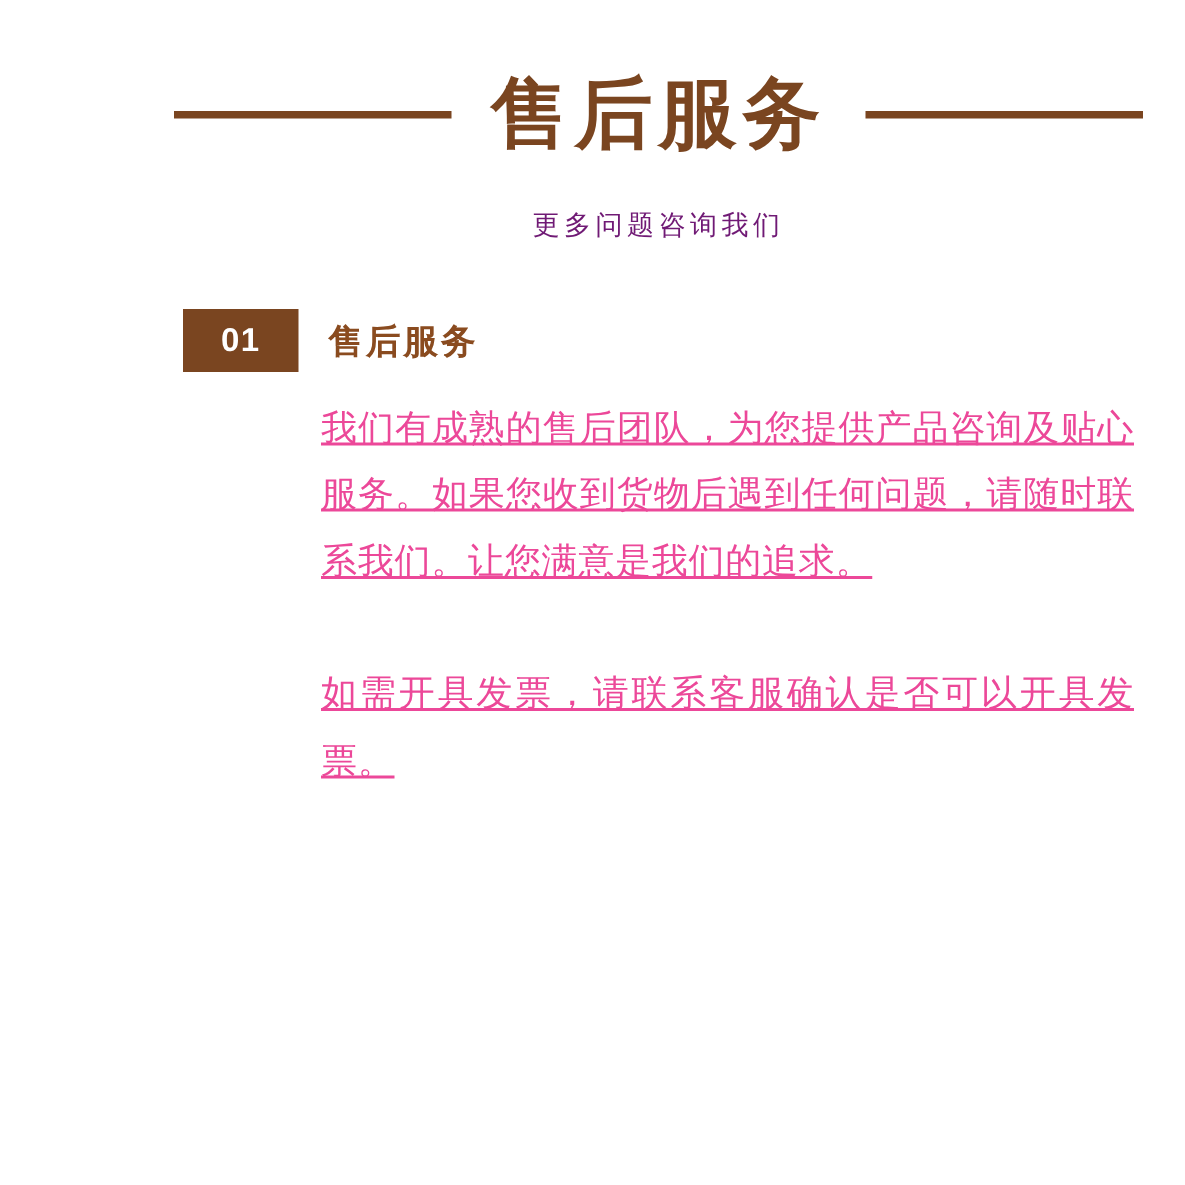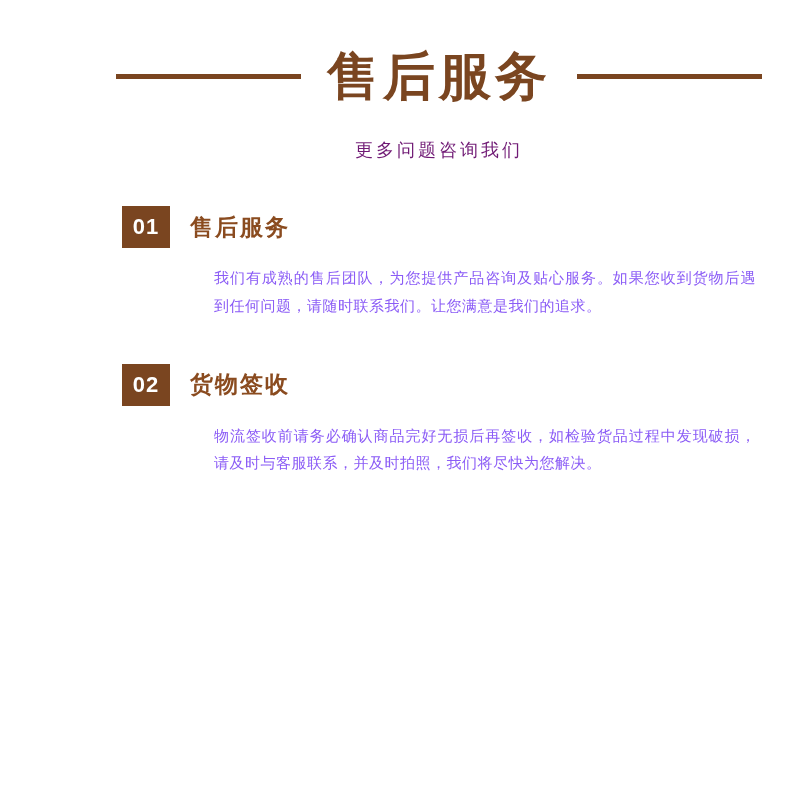--- a/index.html
+++ b/index.html
@@ -62,21 +62,21 @@
     margin-bottom: 44px;
   }
   .section:last-child { margin-bottom: 0; }
 
   .sec-head {
     display: flex;
     align-items: stretch;
     height: 42px;
   }
   .num-box {
-    width: 48px;
+    width: 77px;
     background: #7a4520;
     color: #ffffff;
     font-size: 22px;
     font-weight: bold;
     display: flex;
     align-items: center;
     justify-content: center;
     letter-spacing: 1px;
   }
   .sec-title {
@@ -84,26 +84,27 @@
     align-items: center;
     padding-left: 20px;
     font-size: 23px;
     font-weight: bold;
     color: #8a4b1f;
     letter-spacing: 2px;
   }
   .sec-body {
     margin-left: 92px;
     margin-top: 16px;
-    font-size: 15px;
+    font-size: 24px;
     line-height: 1.85;
-    color: #8b5cf6;
+    color: #ec4899;
     letter-spacing: 0.5px;
     max-width: 556px;
     text-align: justify;
+    text-decoration: underline;
   }
 </style>
 </head>
 <body>
 
 <div class="page">
 
   <div class="header">
     <div class="rule left"></div>
     <div class="title">售后服务</div>
@@ -115,25 +116,19 @@
   <div class="sections">
 
     <div class="section">
       <div class="sec-head">
         <div class="num-box">01</div>
         <div class="sec-title">售后服务</div>
       </div>
       <div class="sec-body">我们有成熟的售后团队，为您提供产品咨询及贴心服务。如果您收到货物后遇到任何问题，请随时联系我们。让您满意是我们的追求。</div>
     </div>
 
-    <div class="section">
-      <div class="sec-head">
-        <div class="num-box">02</div>
-        <div class="sec-title">货物签收</div>
-      </div>
-      <div class="sec-body">物流签收前请务必确认商品完好无损后再签收，如检验货品过程中发现破损，请及时与客服联系，并及时拍照，我们将尽快为您解决。</div>
-    </div>
 
     <div class="section">
+      <div class="sec-body">如需开具发票，请联系客服确认是否可以开具发票。</div>
     </div>
 
   </div>
 </div>
 
 </body></html>

